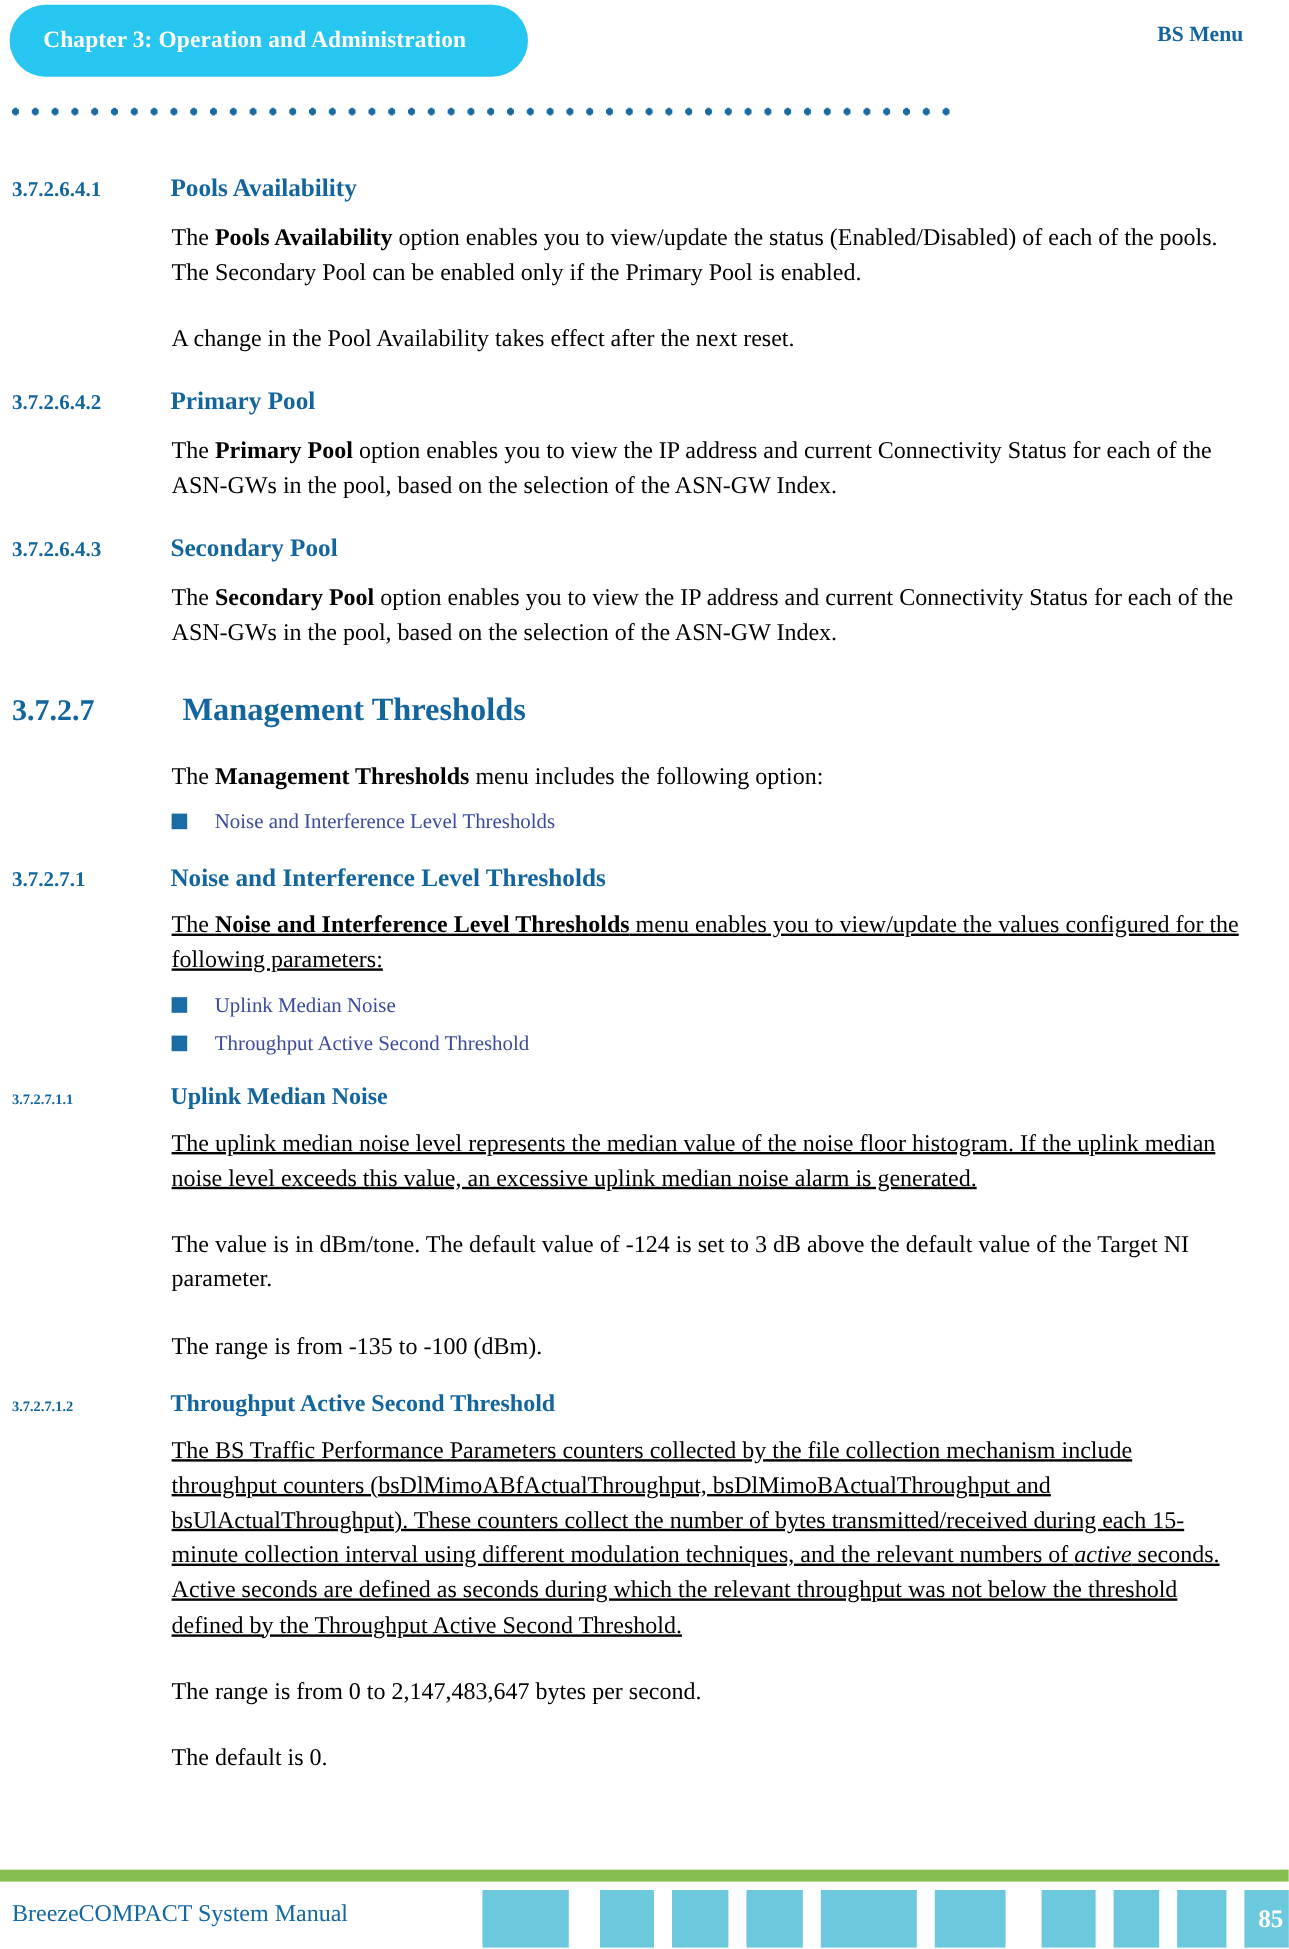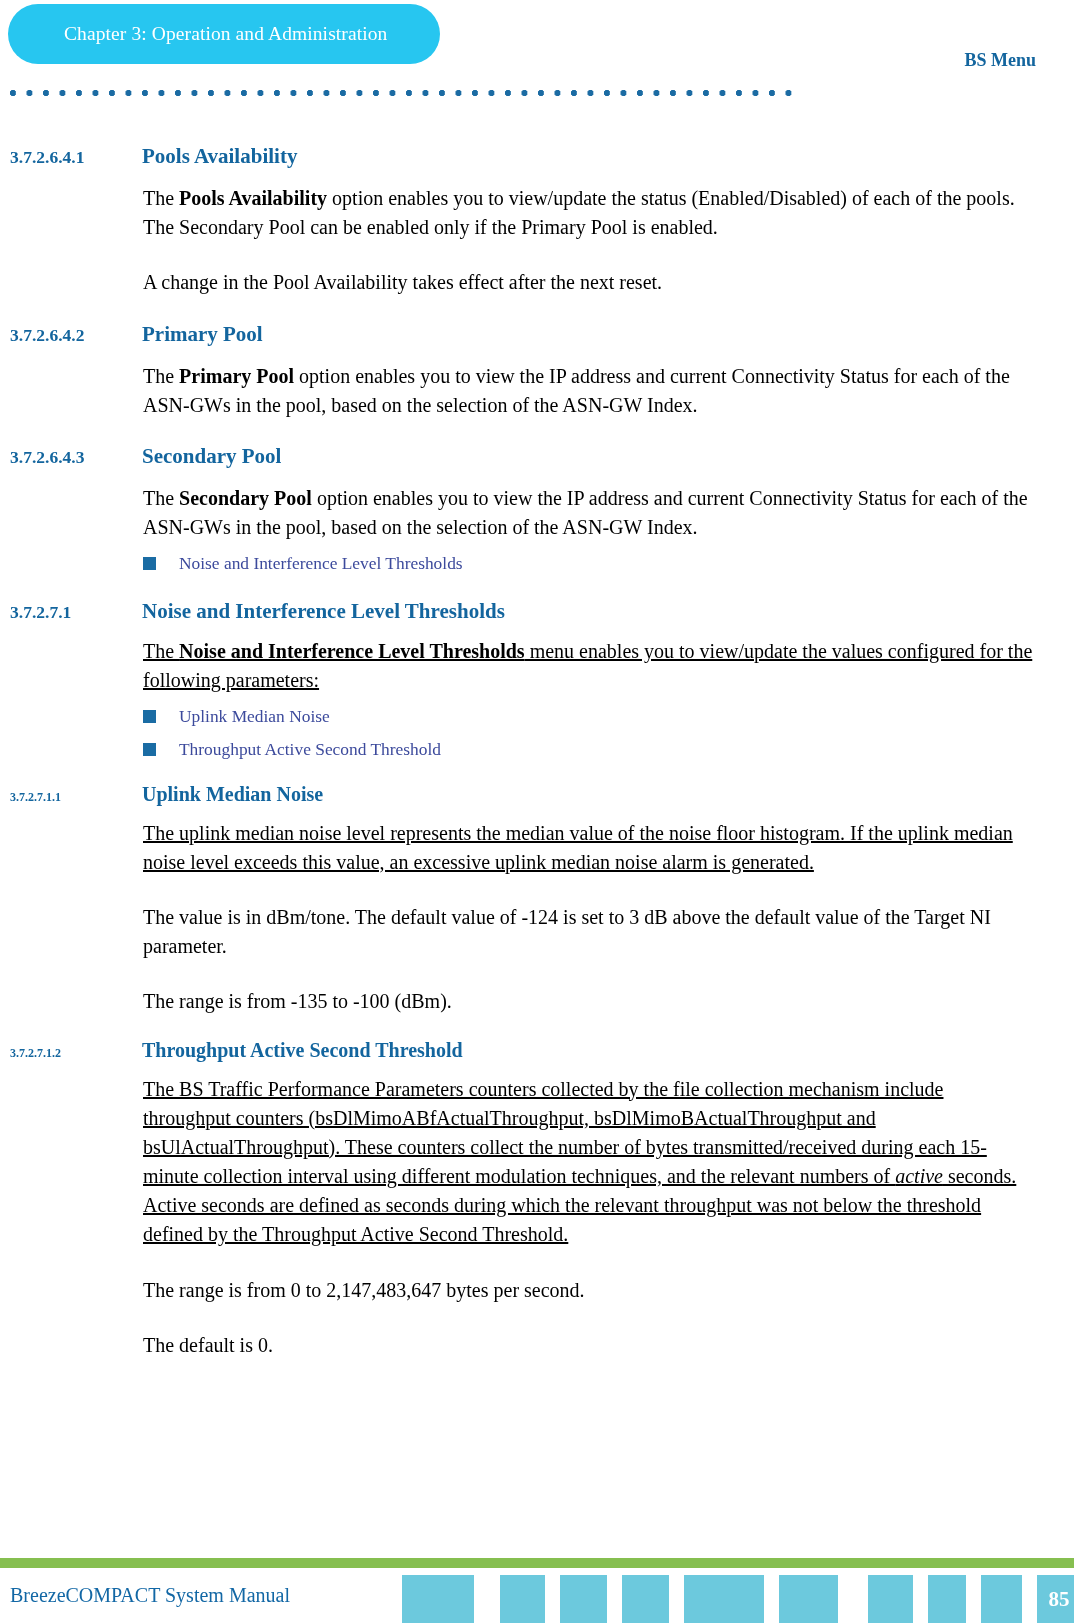--- a/index.html
+++ b/index.html
@@ -32,35 +32,34 @@
     height: 60px;
     background: #27c6f0;
     border-radius: 34px;
     display: flex;
     align-items: center;
   }
   .chapter-pill-label {
     color: #ffffff;
     font-size: 19.5px;
     font-family: "Liberation Serif", "DejaVu Serif", serif;
-    font-weight: normal;
-    padding-left: 56px;
+    font-weight: bold;
+    padding-left: 28px;
     letter-spacing: 0.1px;
     white-space: nowrap;
   }
   .header-right-label {
     position: absolute;
     right: 38px;
     top: 18px;
     color: #13659e;
     font-size: 18px;
     font-weight: bold;
     font-family: "Liberation Serif", "DejaVu Serif", serif;
     white-space: nowrap;
-    margin-top: 32px;
   }
   .dotted-rule {
     position: absolute;
     left: 10px;
     top: 89px;
     width: 786px;
     height: 8px;
     background-image: radial-gradient(circle at 3px 4px, #1b6ba3 2.9px, rgba(27,107,163,0) 3.2px);
     background-size: 16.5px 8px;
     background-repeat: repeat-x;
@@ -218,20 +217,25 @@
     <span class="sec-title">Primary Pool</span>
   </div>
   <p class="body-p"><span>The </span><b>Primary Pool</b><span> option enables you to view the IP address and current Connectivity Status for each of the ASN-GWs in the pool, based on the selection of the ASN-GW Index.</span></p>
 
   <div class="sec-row h-l4">
     <span class="sec-num">3.7.2.6.4.3</span>
     <span class="sec-title">Secondary Pool</span>
   </div>
   <p class="body-p"><span>The </span><b>Secondary Pool</b><span> option enables you to view the IP address and current Connectivity Status for each of the ASN-GWs in the pool, based on the selection of the ASN-GW Index.</span></p>
 
+  <div class="sec-row h-l3">
+    <span class="sec-num">3.7.2.7</span>
+    <span class="sec-title">Management Thresholds</span>
+  </div>
+  <p class="body-p gap"><span>The </span><b>Management Thresholds</b><span> menu includes the following option:</span></p>
 
   <div class="bullet-item">
     <span class="bullet-square"></span>
     <span class="bullet-label">Noise and Interference Level Thresholds</span>
   </div>
 
   <div class="sec-row h-l4">
     <span class="sec-num">3.7.2.7.1</span>
     <span class="sec-title">Noise and Interference Level Thresholds</span>
   </div>

